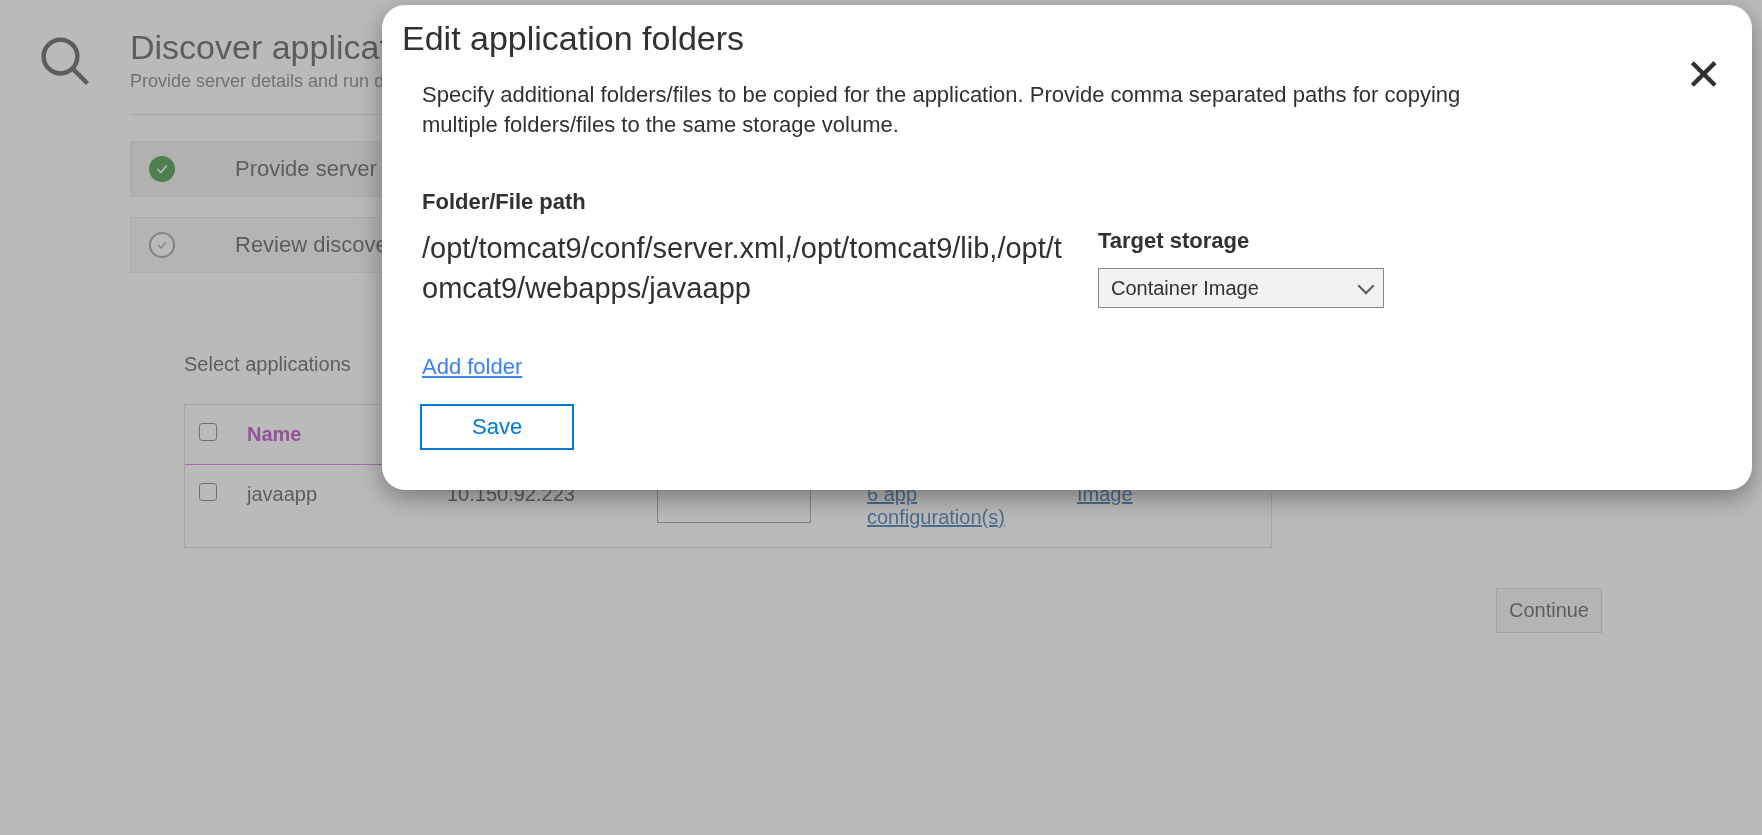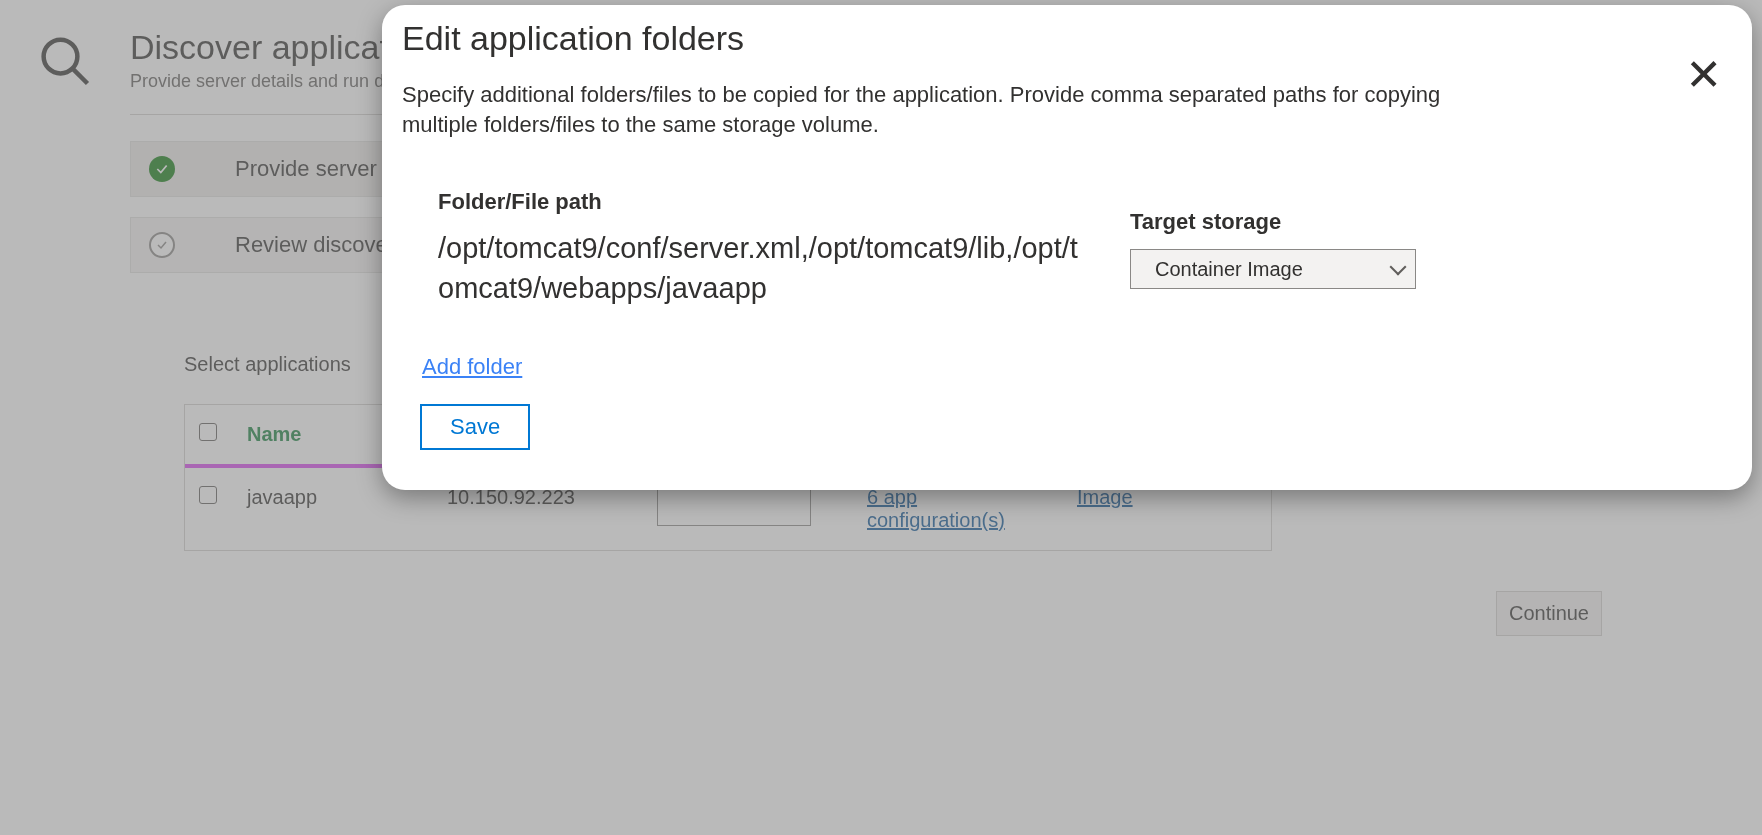--- a/index.html
+++ b/index.html
@@ -106,22 +106,22 @@
       border-collapse: collapse;
       font-size: 18px;
     }
     th, td {
       text-align: left;
       padding: 18px 14px;
       vertical-align: top;
     }
     thead th {
       font-weight: 600;
-      color: #15803d;
-      border-bottom: 4px solid #d946ef;
+      color: #a21caf;
+      border-bottom: 1px solid #d946ef;
       font-size: 20px;
     }
     tbody td {
       font-size: 20px;
       color: #323130;
     }
     .cell-link { color:#0b569a; text-decoration: underline; cursor:pointer; }
     .target-input {
       width: 154px; height: 40px;
       border: 1px solid #8a8886;
@@ -173,32 +173,33 @@
       font-size: 44px;
       font-weight: 400;
       color: #323130;
       cursor: pointer;
       line-height: 1;
       background:none;
       border:none;
       font-family: "Segoe UI", Arial, sans-serif;
     }
     .modal-desc {
+      margin-left: 20px;
       font-size: 22px;
       line-height: 1.35;
       color: #323130;
       max-width: 1100px;
       margin-bottom: 50px;
     }
 
     .folder-row {
       display: flex;
-      margin-left: 36px;
-      gap: 16px;
-      align-items: center;
+      margin-left: 20px;
+      gap: 0;
+      align-items: flex-end;
     }
     .col-path { width: 676px; padding-right: 20px; }
     .col-target { width: 320px; }
     .col-label {
       font-size: 22px;
       font-weight: 600;
       color: #323130;
       margin-bottom: 14px;
     }
     .path-value {
@@ -207,21 +208,21 @@
       line-height: 1.35;
       word-break: break-all;
       max-width: 656px;
     }
     .storage-select {
       width: 286px;
       height: 40px;
       border: 1px solid #8a8886;
       background: #f3f2f1;
       font-size: 20px;
-      padding: 4px 30px 4px 24px;
+      padding: 4px 30px 4px 12px;
       appearance: none;
       color: #323130;
       position: relative;
     }
     .select-wrap { position: relative; display:inline-block; }
     .select-wrap::after {
       content: "";
       position: absolute;
       right: 12px;
       top: 16px;
@@ -238,21 +239,21 @@
       font-size: 22px;
     }
     .add-folder a { color:#3b82f6; text-decoration: underline; cursor:pointer; }
 
     .save-btn {
       margin: 24px 0 0 18px;
       background: #fff;
       border: 2px solid #0078d4;
       color: #0078d4;
       font-size: 22px;
-      padding: 8px 28px;
+      padding: 8px 50px;
       cursor: pointer;
     }
   </style>
 </head>
 <body>
 
 <div class="page-bg">
   <div class="page-inner">
     <div class="search-icon">
       <svg viewBox="0 0 24 24" fill="none" stroke="#323130" stroke-width="2">

